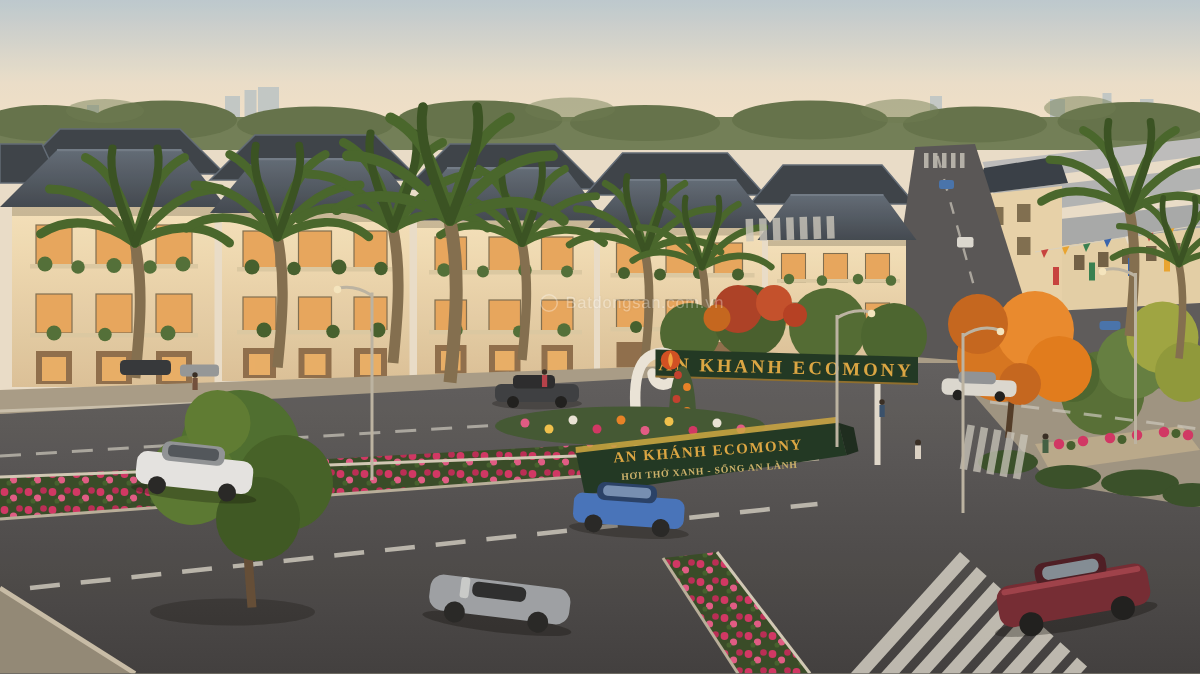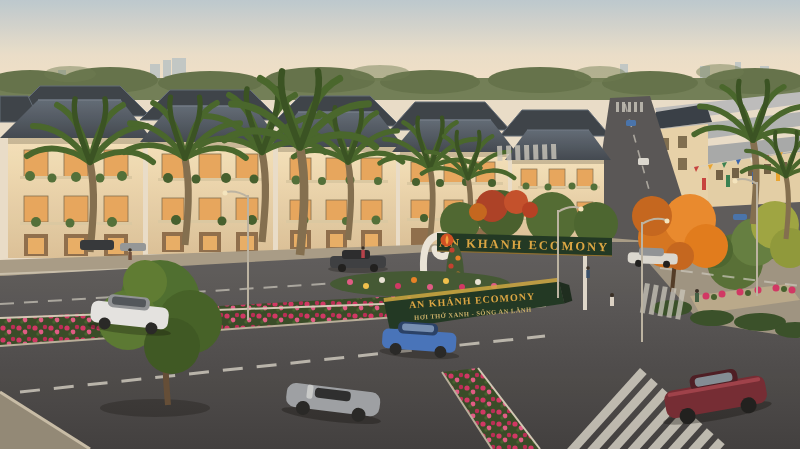--- a/index.html
+++ b/index.html
@@ -598,13 +598,17 @@
         </g>
     <g>
           <circle cx="130" cy="250" r="1.8" fill="#2e2620"></circle>
           <rect x="128.3" y="252" width="3.5" height="8" fill="#6b4a3a"></rect>
         </g>
   </g>
 
   <rect x="0" y="0" width="800" height="449" fill="#ffc878" opacity="0.06"></rect>
 </svg>
 
+<div class="watermark">
+  <span class="wm-circle"></span>
+  <span>Batdongsan.com.vn</span>
 </div>
+</div>
 
 </body></html>

